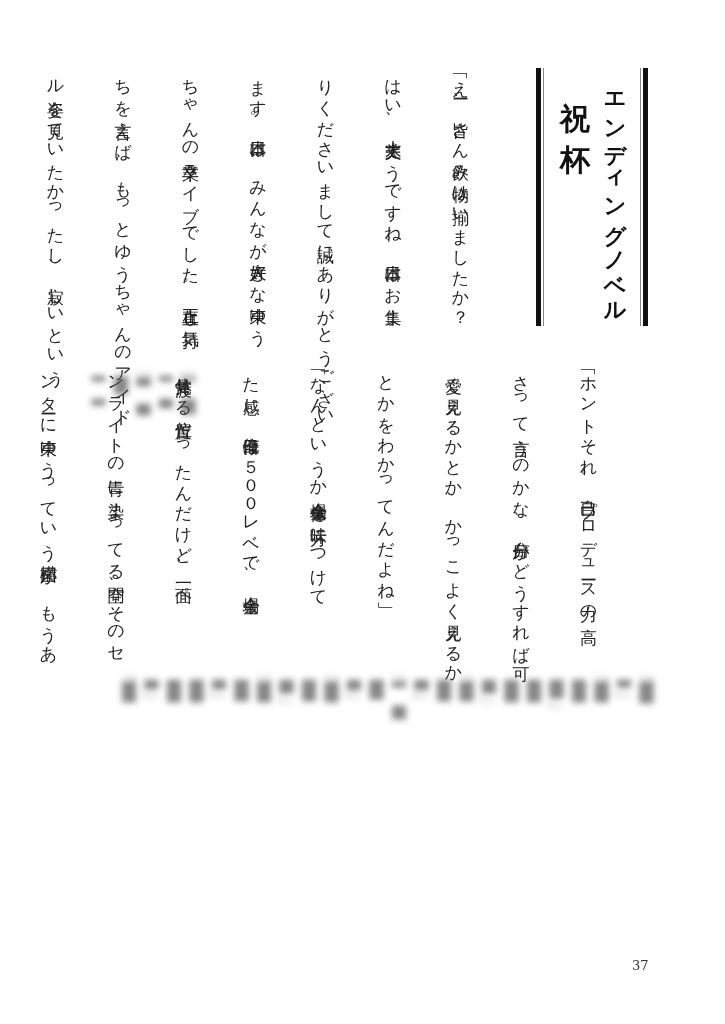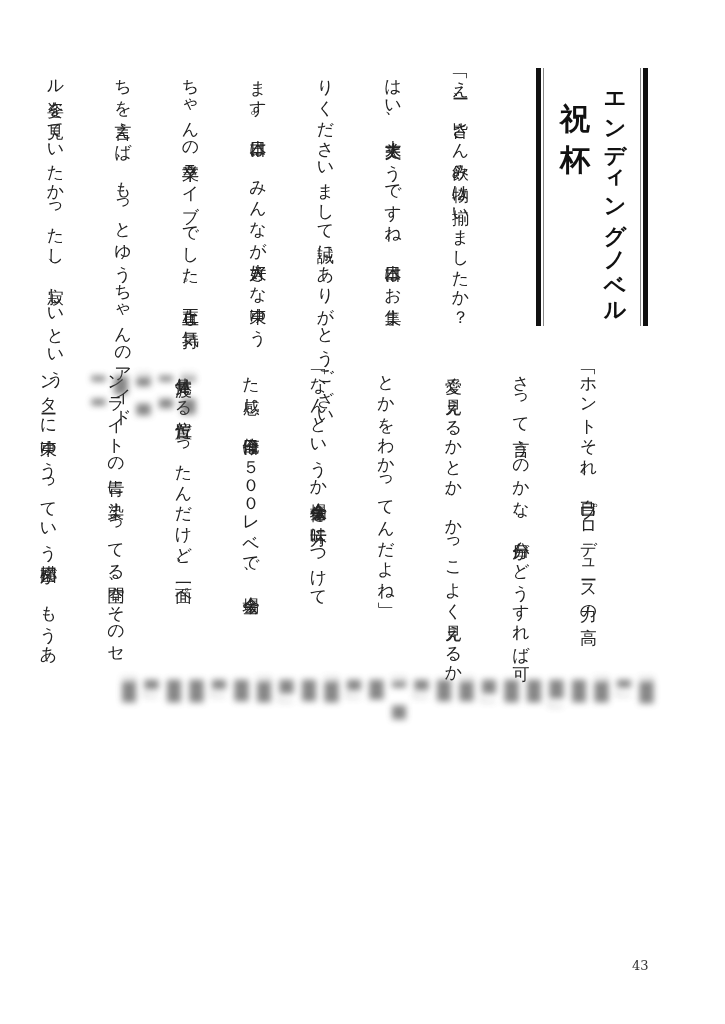--- a/index.html
+++ b/index.html
@@ -213,14 +213,14 @@
 ーーーーーーーーーーーーーーーーー
 ーーーーーーーーーーー」
 「ーーーーーーーーーーーーーーーーー
 ーーーーーーーーーーーーーーーーー
 ーーーーーーー」
 ーーーーーーーーーーーーーーーーーー
 ーーーーーーーーーーーーーーーーーー
 ーーーーーーー」
 「ーーーーーーーーーーーーーーーーー</div>
 
-  <div class="page-number">43</div>
+  <div class="page-number">37</div>
 </div>
 
 </body></html>

